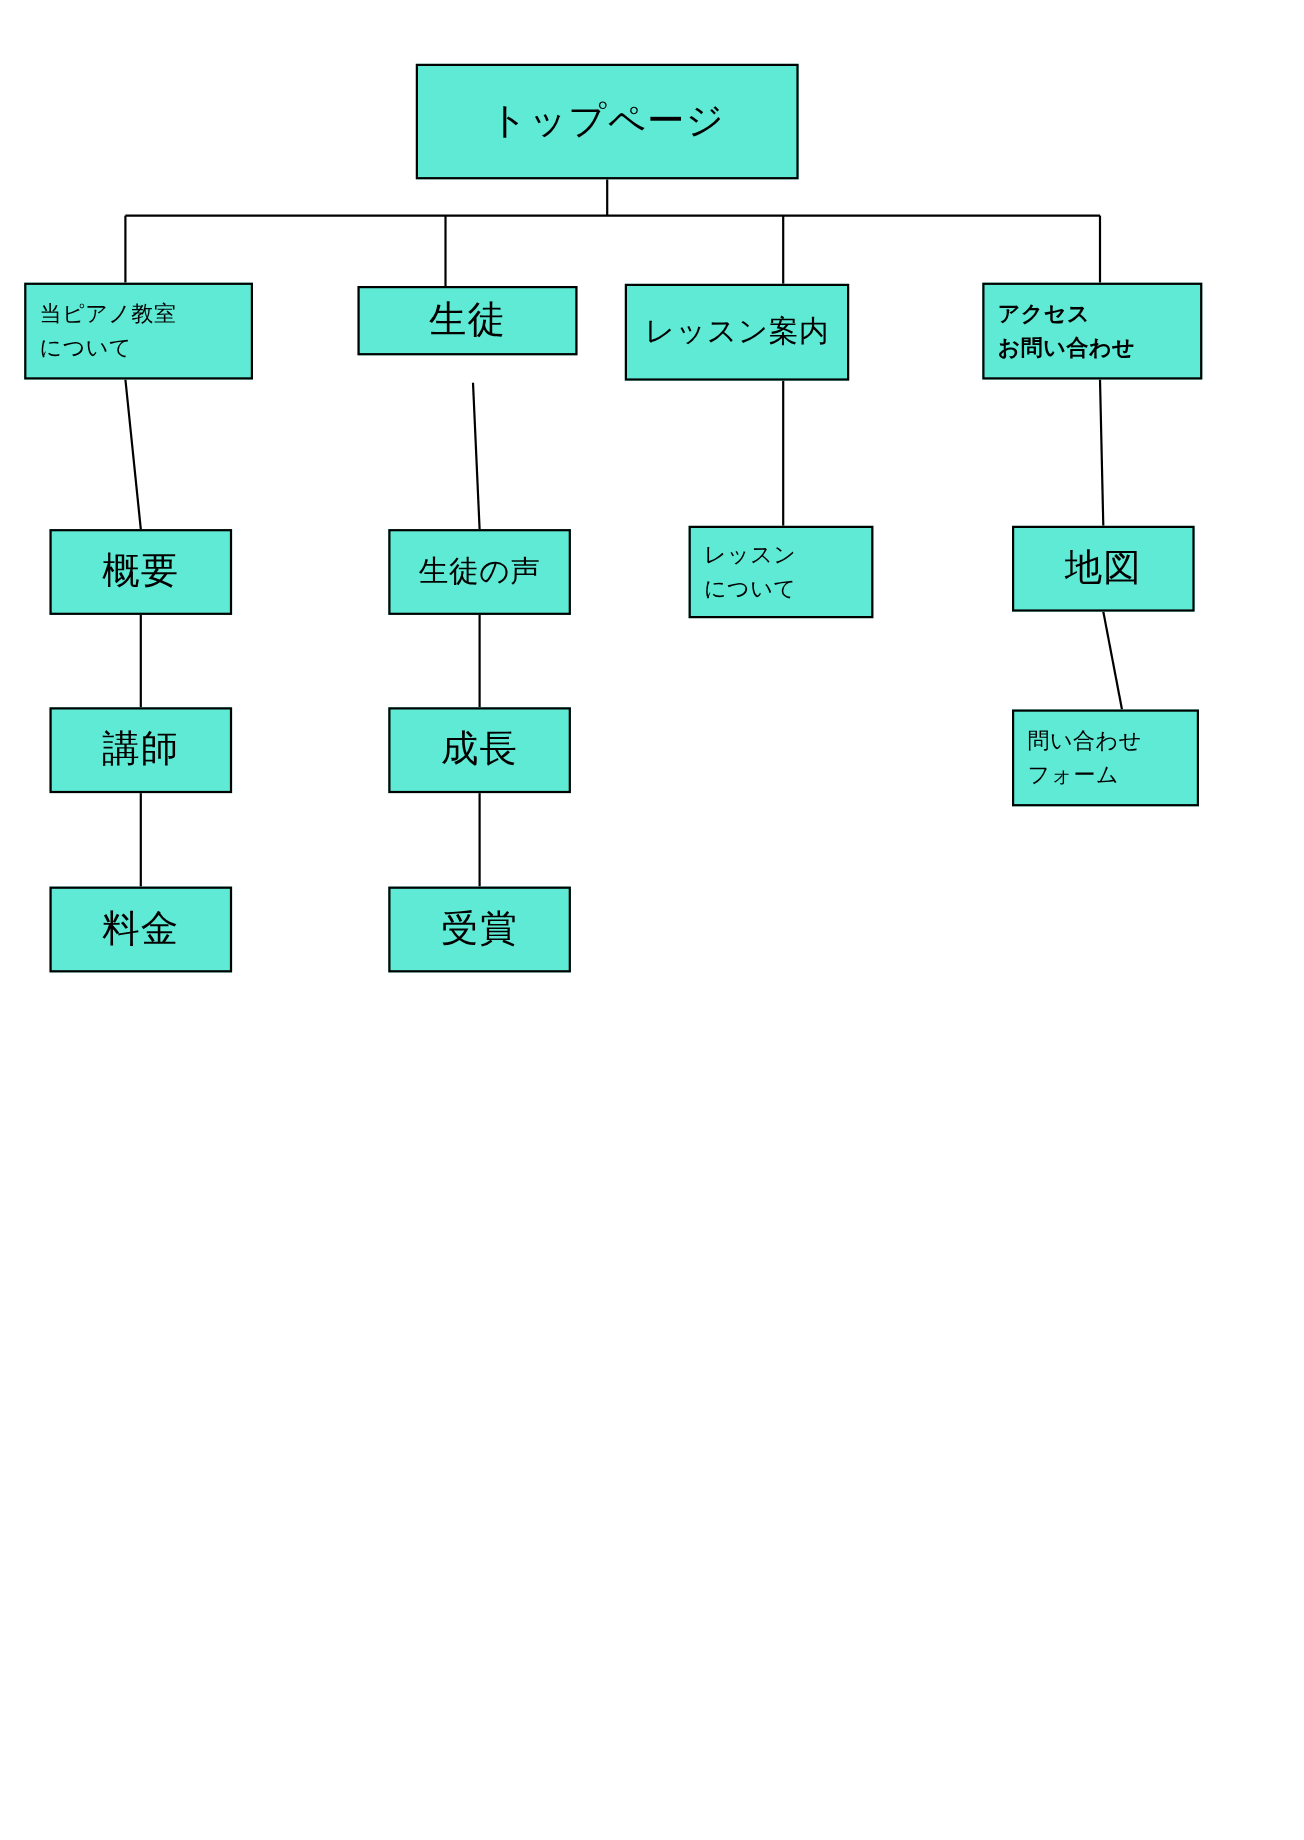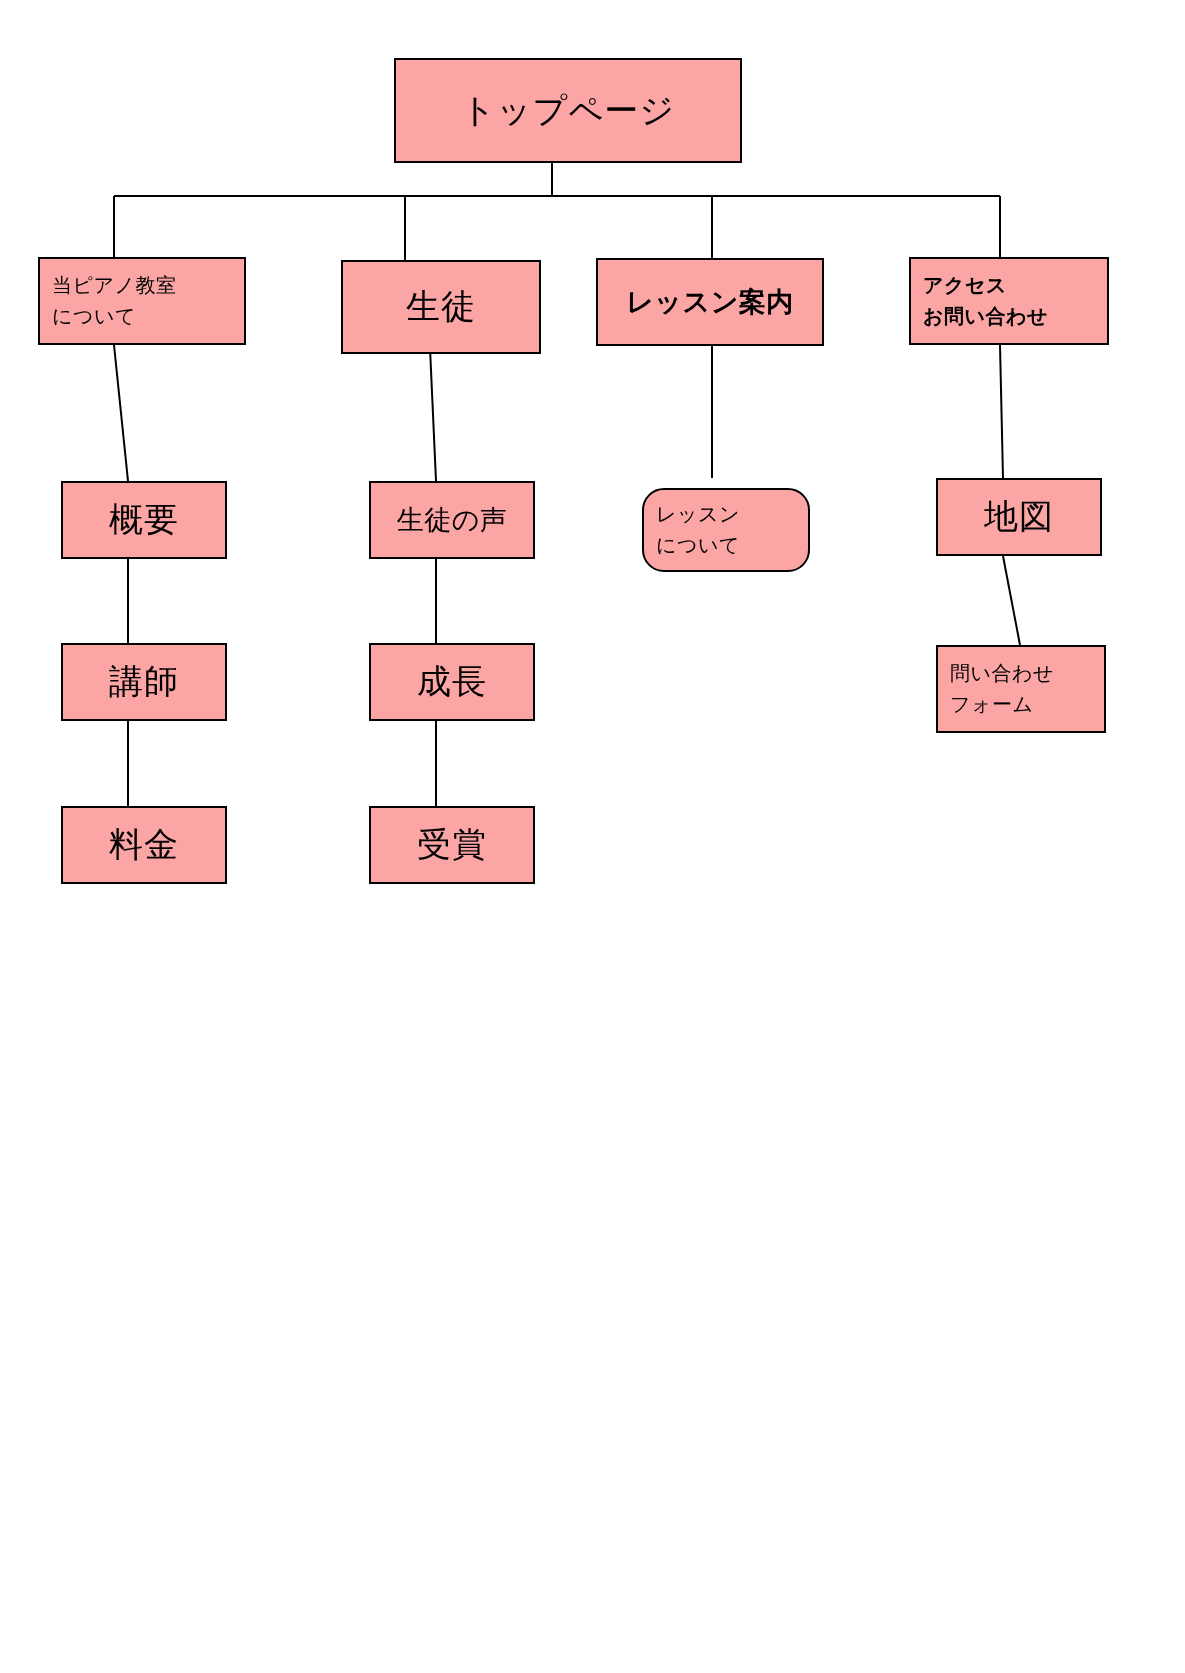--- a/index.html
+++ b/index.html
@@ -23,30 +23,29 @@
     left: 0;
     top: 0;
     width: 1185px;
     height: 1673px;
     pointer-events: none;
   }
   .node {
     position: absolute;
     box-sizing: border-box;
     border: 2px solid #000000;
-    background: #fca5a5;
+    background: #5eead4;
     display: flex;
     flex-direction: column;
     align-items: center;
     justify-content: center;
     text-align: center;
     line-height: 1.35;
     color: #000000;
     z-index: 2;
-    margin-left: 16px;
   }
   .node .line1, .node .line2 {
     display: block;
     white-space: nowrap;
   }
   .size-lg { font-size: 34px; letter-spacing: 1px; }
   .size-md { font-size: 27px; letter-spacing: 0.5px; }
   .size-sm { font-size: 20px; letter-spacing: 0.5px; }
   .two-line { justify-content: center; }
   .two-line .line1 { margin-bottom: 4px; }
@@ -87,25 +86,25 @@
 
   <div class="node size-lg" style="left:378px; top:58px; width:348px; height:105px;">
     <span class="line1">トップページ</span>
   </div>
 
   <div class="node size-sm align-left two-line" style="left:22px; top:257px; width:208px; height:88px;">
     <span class="line1">当ピアノ教室</span>
     <span class="line2">について</span>
   </div>
 
-  <div class="node size-lg" style="left:325px; top:260px; width:200px; height:94px;">
+  <div class="node size-lg" style="left:325px; top:260px; width:200px; height:63px;">
     <span class="line1">生徒</span>
   </div>
 
-  <div class="node size-md" style="left:580px; top:258px; width:228px; height:88px;font-weight:bold;">
+  <div class="node size-md" style="left:568px; top:258px; width:204px; height:88px;">
     <span class="line1">レッスン案内</span>
   </div>
 
   <div class="node size-sm align-left two-line" style="left:893px; top:257px; width:200px; height:88px;font-weight:bold;">
     <span class="line1">アクセス</span>
     <span class="line2">お問い合わせ</span>
   </div>
 
   <div class="node size-lg" style="left:45px; top:481px; width:166px; height:78px;">
     <span class="line1">概要</span>
@@ -124,21 +123,21 @@
   </div>
 
   <div class="node size-lg" style="left:353px; top:643px; width:166px; height:78px;">
     <span class="line1">成長</span>
   </div>
 
   <div class="node size-lg" style="left:353px; top:806px; width:166px; height:78px;">
     <span class="line1">受賞</span>
   </div>
 
-  <div class="node size-sm align-left two-line" style="left:626px; top:488px; width:168px; height:84px;border-radius:22px;">
+  <div class="node size-sm align-left two-line" style="left:626px; top:478px; width:168px; height:84px;">
     <span class="line1">レッスン</span>
     <span class="line2">について</span>
   </div>
 
   <div class="node size-sm align-left two-line" style="left:920px; top:645px; width:170px; height:88px;">
     <span class="line1">問い合わせ</span>
     <span class="line2">フォーム</span>
   </div>
 
   <div class="node size-lg" style="left:920px; top:478px; width:166px; height:78px;">

